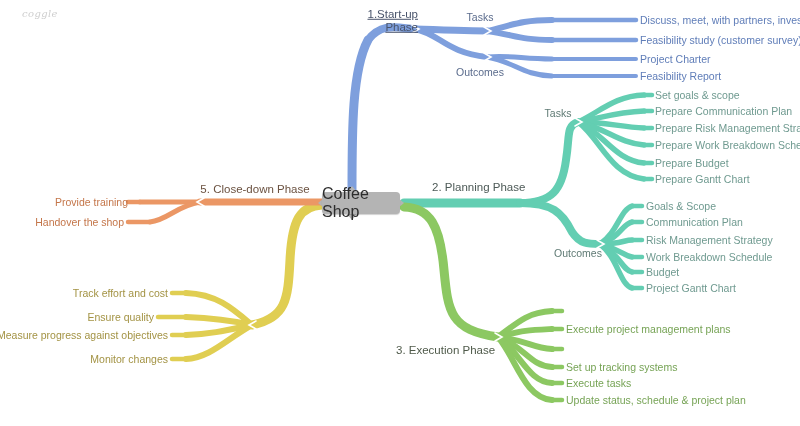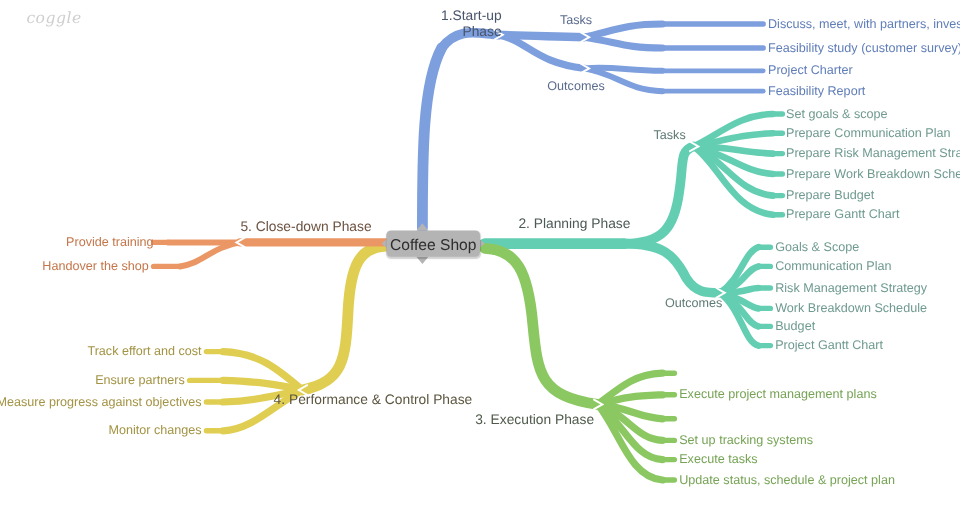--- a/index.html
+++ b/index.html
@@ -7,24 +7,24 @@
        font-family:"Liberation Sans","DejaVu Sans",sans-serif;}
   #canvas{position:relative;width:800px;height:426px;background:#ffffff;}
   #wires{position:absolute;left:0;top:0;width:800px;height:426px;}
   .lbl{position:absolute;white-space:nowrap;line-height:1.15;}
   .leaf{font-size:10.5px;}
   .sub{font-size:10.5px;}
   .phase{font-size:11.5px;color:#54555c;}
   .r{text-align:right;transform:translate(-100%,-50%);}
   .l{transform:translate(0,-50%);}
   .c{transform:translate(-50%,-50%);text-align:center;}
-  #logo{position:absolute;left:22px;top:8px;font-size:13px;color:#cfcfcf;
+  #logo{position:absolute;left:22px;top:8px;font-size:10px;color:#cfcfcf;
         font-family:"DejaVu Serif",serif;font-style:italic;letter-spacing:.4px;}
   #root{position:absolute;left:322px;top:192px;width:78px;height:22px;
-        background:#b4b4b4;border-radius:4px;color:#2d2d2d;font-size:13px;
+        background:#b4b4b4;border-radius:4px;color:#2d2d2d;font-size:16px;
         display:flex;align-items:center;justify-content:center;
         box-shadow:0 1px 1px rgba(0,0,0,.18);}
 </style>
 </head>
 <body>
 
 <div id="canvas">
 
   <div id="logo">coggle</div>
 
@@ -136,21 +136,21 @@
       <polygon points="352,220 357,214 347,214"></polygon>
       <polygon points="318,203 324,198 324,208"></polygon>
       <polygon points="404,203 398,198 398,208"></polygon>
     </g>
   </svg>
 
   <div id="root">
     <span>Coffee Shop</span>
   </div>
 
-  <div class="lbl phase r" style="left:418px;top:21px;color:#49546b;">
+  <div class="lbl phase r" style="left:418px;top:21px;color:#49546b;text-decoration:underline;">
     <div>1.Start-up</div>
     <div>Phase</div>
   </div>
   <div class="lbl sub c" style="left:480px;top:17px;color:#5a6b8c;">Tasks</div>
   <div class="lbl sub c" style="left:480px;top:72px;color:#5a6b8c;">Outcomes</div>
 
   <div class="lbl leaf l" style="left:640px;top:20px;color:#5f7db8;">Discuss, meet, with partners, investors</div>
   <div class="lbl leaf l" style="left:640px;top:40px;color:#5f7db8;">Feasibility study (customer survey)</div>
   <div class="lbl leaf l" style="left:640px;top:59px;color:#5f7db8;">Project Charter</div>
   <div class="lbl leaf l" style="left:640px;top:76px;color:#5f7db8;">Feasibility Report</div>
@@ -173,24 +173,23 @@
   <div class="lbl leaf l" style="left:646px;top:272px;color:#6f9a90;">Budget</div>
   <div class="lbl leaf l" style="left:646px;top:288px;color:#6f9a90;">Project Gantt Chart</div>
 
   <div class="lbl phase l" style="left:396px;top:351px;color:#4f5a4a;">3.  Execution Phase</div>
 
   <div class="lbl leaf l" style="left:566px;top:329px;color:#76a355;">Execute project management plans</div>
   <div class="lbl leaf l" style="left:566px;top:367px;color:#76a355;">Set up tracking systems</div>
   <div class="lbl leaf l" style="left:566px;top:383px;color:#76a355;">Execute tasks</div>
   <div class="lbl leaf l" style="left:566px;top:400px;color:#76a355;">Update status, schedule &amp; project plan</div>
 
-  <div class="lbl phase l" style="left:228px;top:334px;color:#5c5640;">4.  Performance &amp; Control Phase</div>
 
   <div class="lbl leaf r" style="left:168px;top:293px;color:#a39344;text-align:right;">Track effort and cost</div>
-  <div class="lbl leaf r" style="left:154px;top:317px;color:#a39344;">Ensure partners</div>
+  <div class="lbl leaf r" style="left:154px;top:317px;color:#a39344;">Ensure quality</div>
   <div class="lbl leaf r" style="left:168px;top:335px;color:#a39344;">Measure progress against objectives</div>
   <div class="lbl leaf r" style="left:168px;top:359px;color:#a39344;">Monitor changes</div>
 
   <div class="lbl phase c" style="left:255px;top:190px;color:#6b5241;">5.   Close-down Phase</div>
 
   <div class="lbl leaf r" style="left:128px;top:202px;color:#c4764a;">Provide training</div>
   <div class="lbl leaf r" style="left:124px;top:222px;color:#c4764a;">Handover the shop</div>
 
 </div>
 

